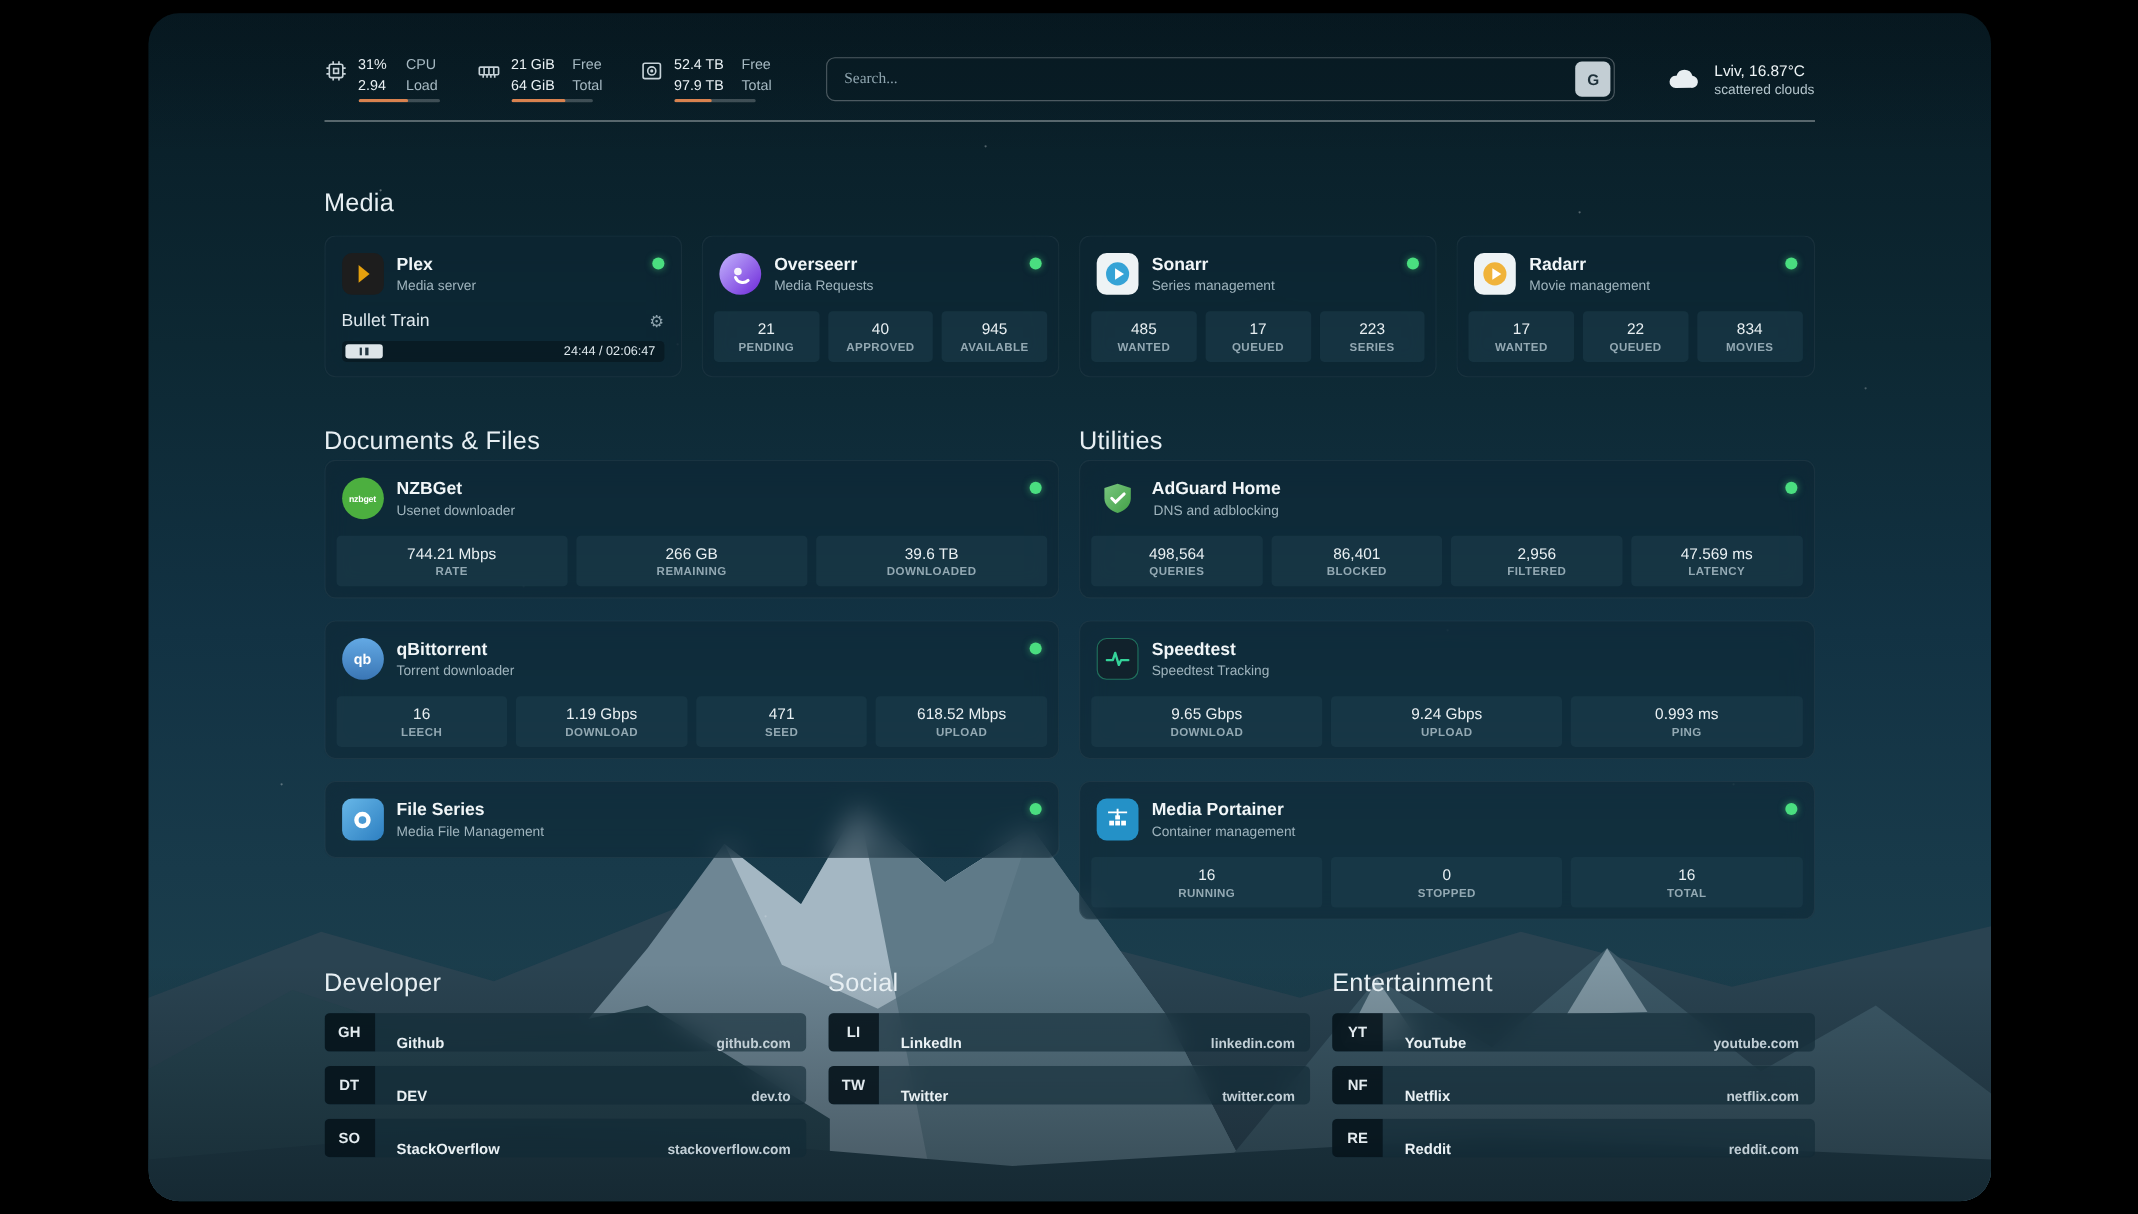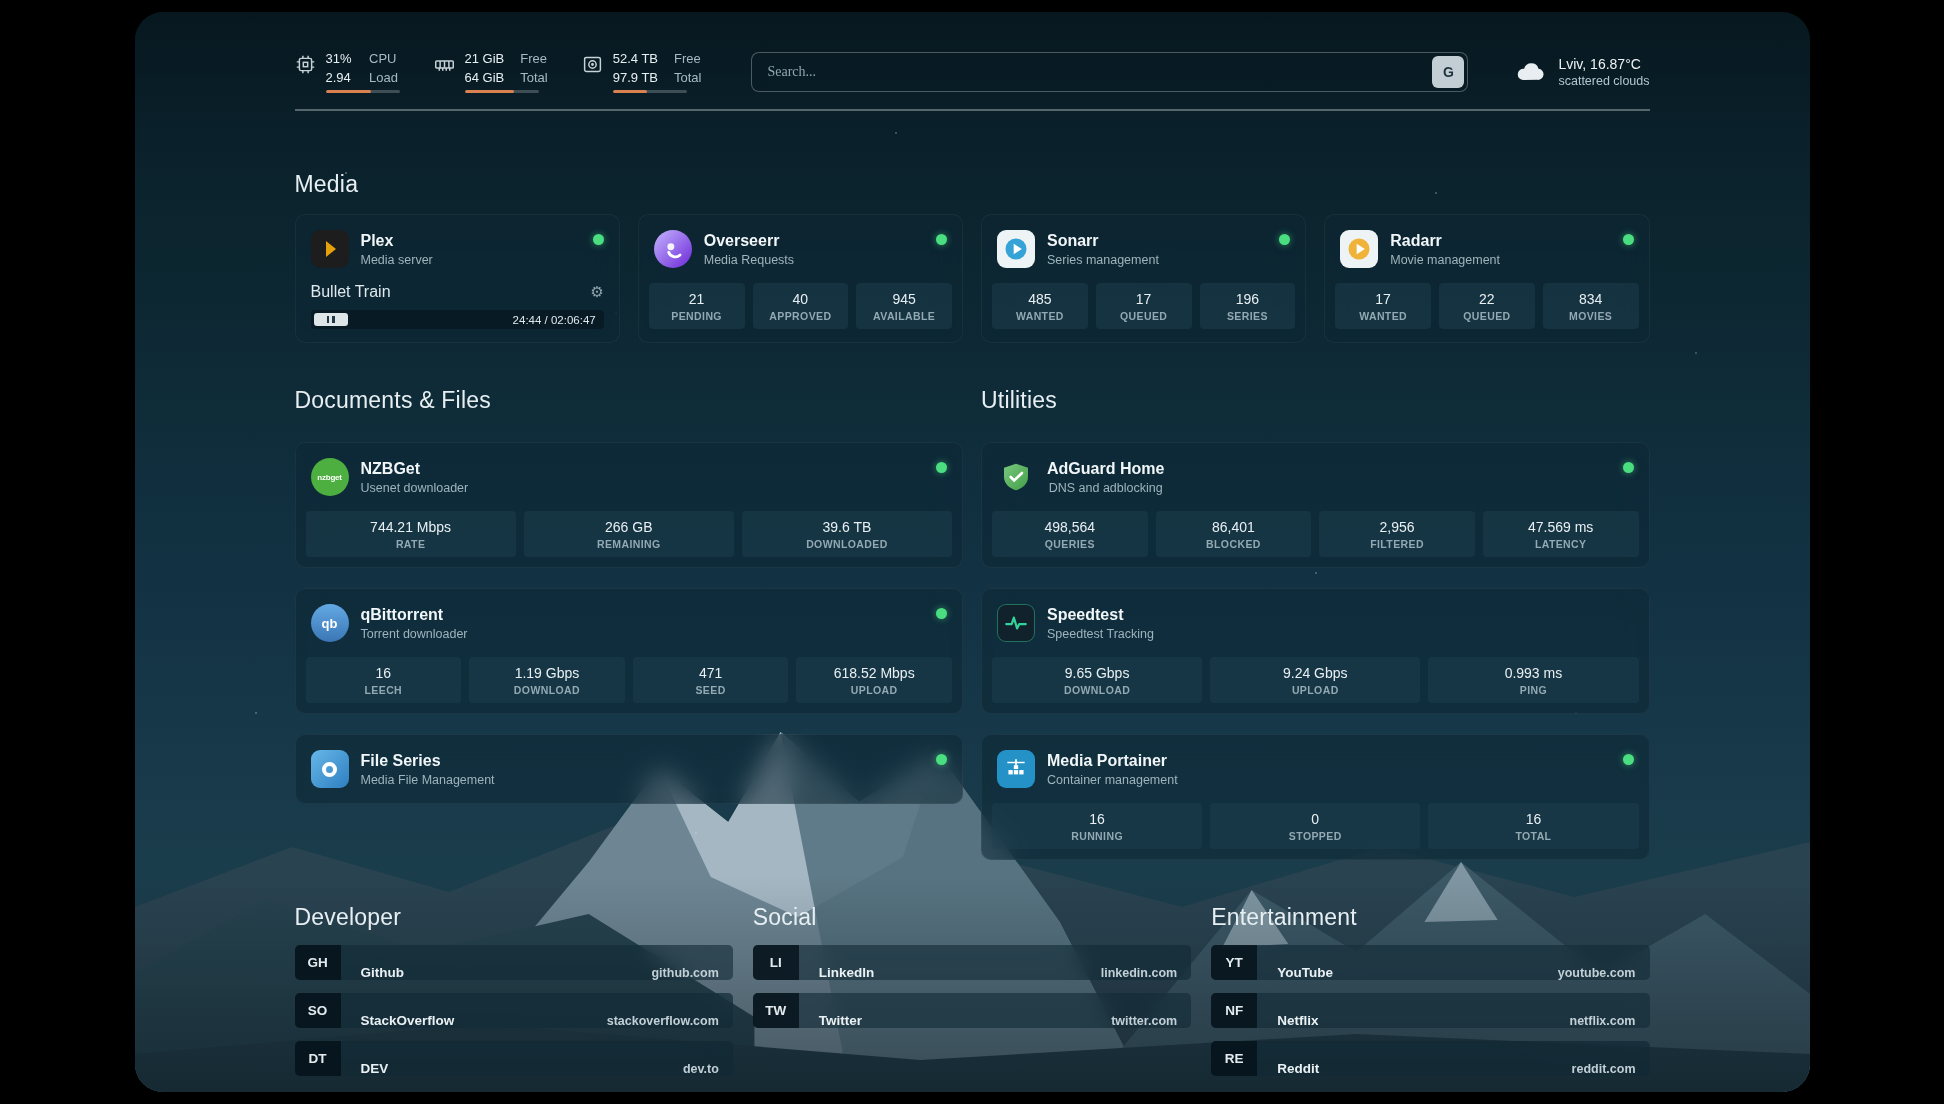--- a/index.html
+++ b/index.html
@@ -93,21 +93,21 @@
   .np-title { font-size:16px; color:#dfe9ee; }
   .gear { margin-left:auto; color:#8ea3ad; font-size:15px; cursor:pointer; }
   .player-bar { margin-top:9px; height:19px; border-radius:4px; background:rgba(6,19,26,.55);
     display:flex; align-items:center; padding:0 8px 0 3px;gap:38px; }
   .pause-pill { width:34px; height:13px; border-radius:3px; background:#dde5e9;
     display:flex; align-items:center; justify-content:center; gap:3px; cursor:pointer; }
   .pause-pill i { display:block; width:2.5px; height:7px; background:#233641; }
   .player-time { margin-left:auto; font-size:11.5px; color:#dfe9ee; }
 
   .two-col { display:grid; grid-template-columns:1fr 1fr; gap:18px; margin-top:44px; }
-  .col .section-title { margin-bottom:28px; }
+  .col .section-title { margin-bottom:4px; }
   .col .card { margin-bottom:20px; }
   .col .card:last-child { margin-bottom:0; }
 
   .bookmarks { display:grid; grid-template-columns:repeat(3,1fr); gap:20px; margin-top:44px; }
   .bm-col .section-title { margin-bottom:14px; }
   .bm-row { display:flex; align-items:flex-end; height:35px; margin-bottom:13px; border-radius:5px;
     overflow:hidden; background:rgba(17,42,53,.6); backdrop-filter:blur(10px);
     -webkit-backdrop-filter:blur(10px); cursor:pointer;font-weight:bold; }
   .bm-abbr { width:46px; align-self:stretch; display:flex; align-items:center; justify-content:center;
     background:rgba(5,18,25,.8); font-size:13.5px; color:#e3ebef; }
@@ -311,21 +311,21 @@
           <div class="stats">
             <div class="stat">
               <div class="stat-value">485</div>
               <div class="stat-label">WANTED</div>
             </div>
             <div class="stat">
               <div class="stat-value">17</div>
               <div class="stat-label">QUEUED</div>
             </div>
             <div class="stat">
-              <div class="stat-value">196</div>
+              <div class="stat-value">223</div>
               <div class="stat-label">SERIES</div>
             </div>
           </div>
         </div>
 
         <div class="card">
           <div class="card-head">
             <span class="svc-icon i-tile">
               <svg viewBox="0 0 24 24" width="28" height="28">
                   <circle cx="12" cy="12" r="9" fill="#f0b33a"></circle>
@@ -542,29 +542,29 @@
     <div class="bookmarks">
 
       <div class="bm-col">
         <h2 class="section-title">Developer</h2>
         <div class="bm-row">
           <span class="bm-abbr">GH</span>
           <span class="bm-name">Github</span>
           <span class="bm-url">github.com</span>
         </div>
         <div class="bm-row">
+          <span class="bm-abbr">DT</span>
+          <span class="bm-name">DEV</span>
+          <span class="bm-url">dev.to</span>
+        </div>
+        <div class="bm-row">
           <span class="bm-abbr">SO</span>
           <span class="bm-name">StackOverflow</span>
           <span class="bm-url">stackoverflow.com</span>
         </div>
-        <div class="bm-row">
-          <span class="bm-abbr">DT</span>
-          <span class="bm-name">DEV</span>
-          <span class="bm-url">dev.to</span>
-        </div>
       </div>
 
       <div class="bm-col">
         <h2 class="section-title">Social</h2>
         <div class="bm-row">
           <span class="bm-abbr">LI</span>
           <span class="bm-name">LinkedIn</span>
           <span class="bm-url">linkedin.com</span>
         </div>
         <div class="bm-row">

